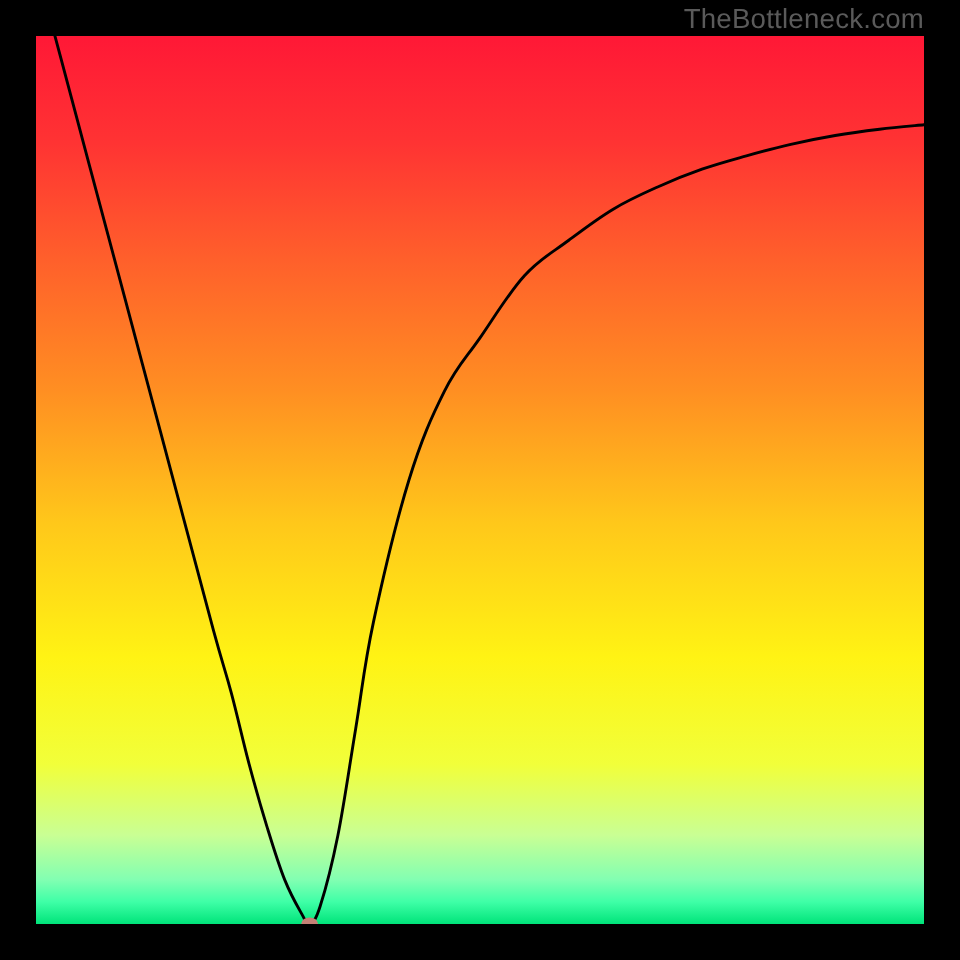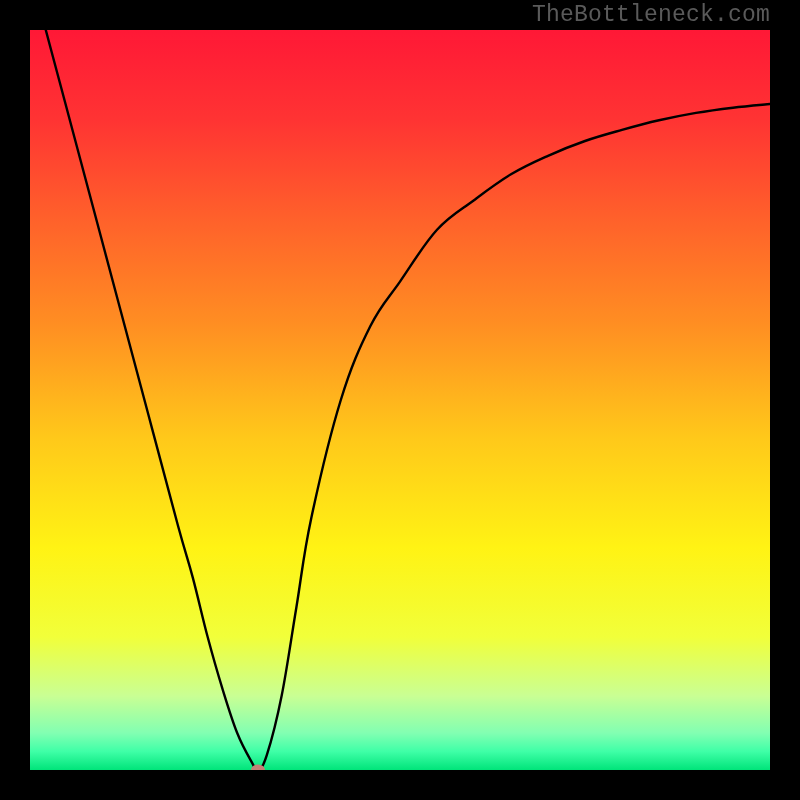--- a/index.html
+++ b/index.html
@@ -7,21 +7,21 @@
   .container {
     width: 800px;
     height: 800px;
     position: relative;
     background: #000;
   }
   .watermark {
     position: absolute;
     top: 2px;
     right: 30px;
-    font-family: Liberation Mono, monospace;
+    font-family: Liberation Sans, sans-serif;
     font-size: 23px;
     color: #5a5a5a;
     letter-spacing: 0.2px;
     font-weight: 500;
   }
   .plot-area {
     position: absolute;
     left: 30px;
     top: 30px;
     width: 740px;

